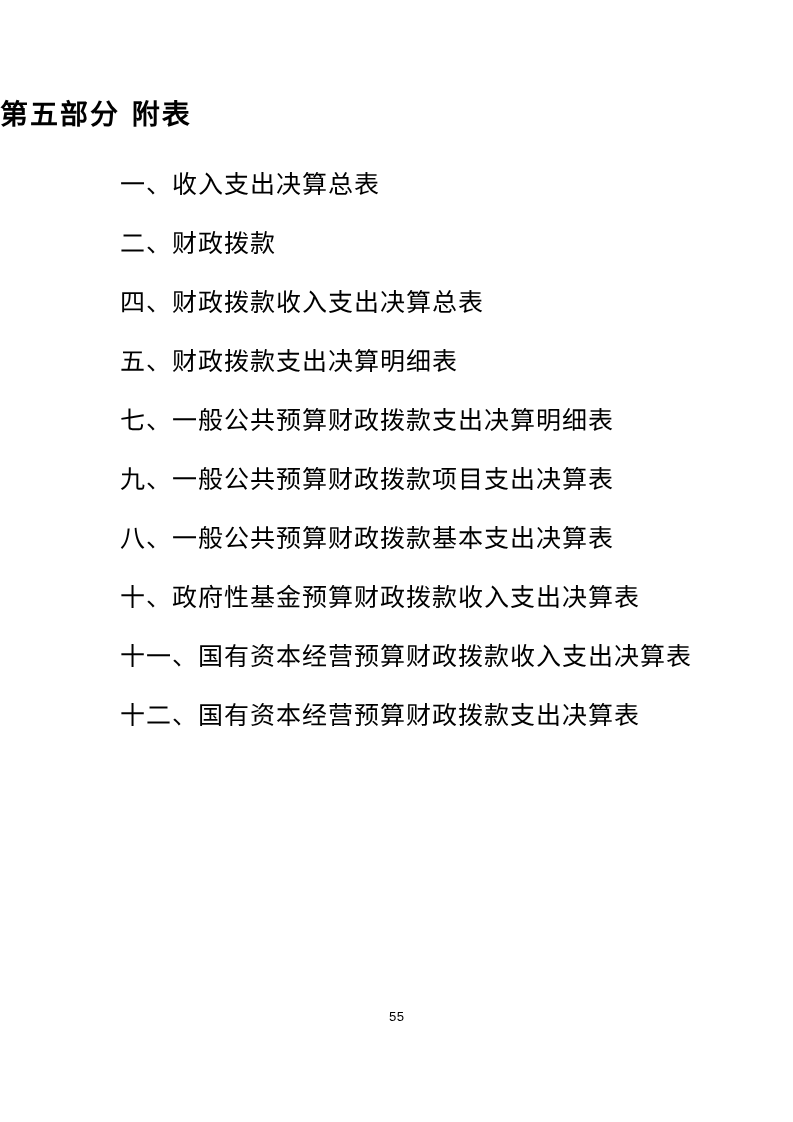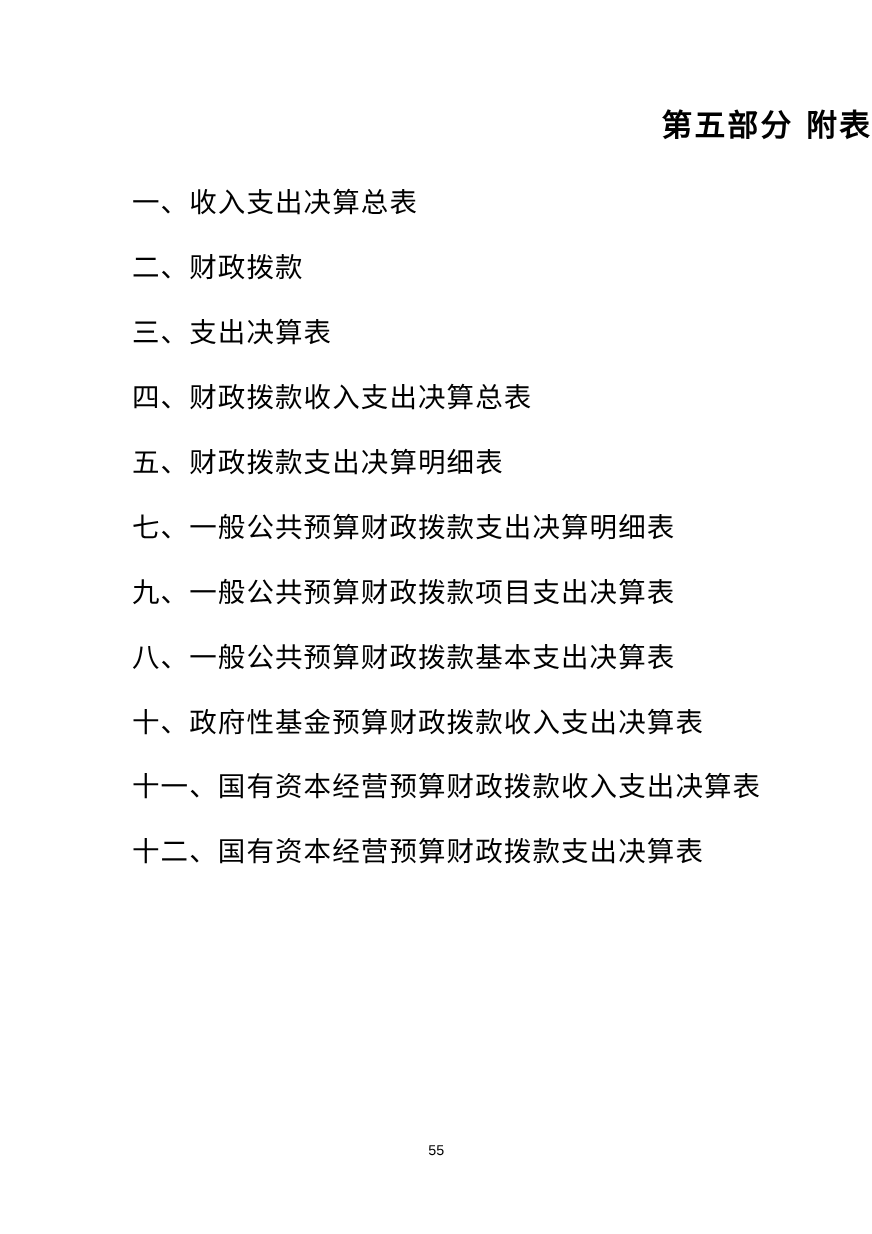--- a/index.html
+++ b/index.html
@@ -21,21 +21,21 @@
     top: 0;
     width: 793px;
     height: 1122px;
     background: #ffffff;
   }
   .doc-title {
     position: absolute;
     left: 0;
     top: 92px;
     width: 793px;
-    text-align: right;
+    text-align: left;
     font-size: 28px;
     font-weight: bold;
     letter-spacing: 2px;
     font-family: "DejaVu Serif", "Liberation Serif", serif;
   }
   .toc-list {
     position: absolute;
     left: 120px;
     top: 155px;
     width: 620px;
@@ -50,35 +50,33 @@
     white-space: nowrap;
     font-family: "DejaVu Serif", "Liberation Serif", serif;
   }
   .page-number {
     position: absolute;
     left: 0;
     top: 1010px;
     width: 793px;
     text-align: center;
     font-size: 13px;
-    font-family: Liberation Sans, sans-serif;
-    margin-top: 28px;
+    font-family: Liberation Mono, monospace;
   }
 </style>
 </head>
 <body>
 
 <div class="page">
 
   <div class="doc-title">第五部分 附表</div>
 
   <ul class="toc-list">
     <li class="toc-item">一、收入支出决算总表</li>
     <li class="toc-item">二、财政拨款</li>
-    <li class="toc-item">三、支出决算表</li>
     <li class="toc-item">四、财政拨款收入支出决算总表</li>
     <li class="toc-item">五、财政拨款支出决算明细表</li>
     <li class="toc-item">七、一般公共预算财政拨款支出决算明细表</li>
     <li class="toc-item">九、一般公共预算财政拨款项目支出决算表</li>
     <li class="toc-item">八、一般公共预算财政拨款基本支出决算表</li>
     <li class="toc-item">十、政府性基金预算财政拨款收入支出决算表</li>
     <li class="toc-item">十一、国有资本经营预算财政拨款收入支出决算表</li>
     <li class="toc-item">十二、国有资本经营预算财政拨款支出决算表</li>
   </ul>
 

